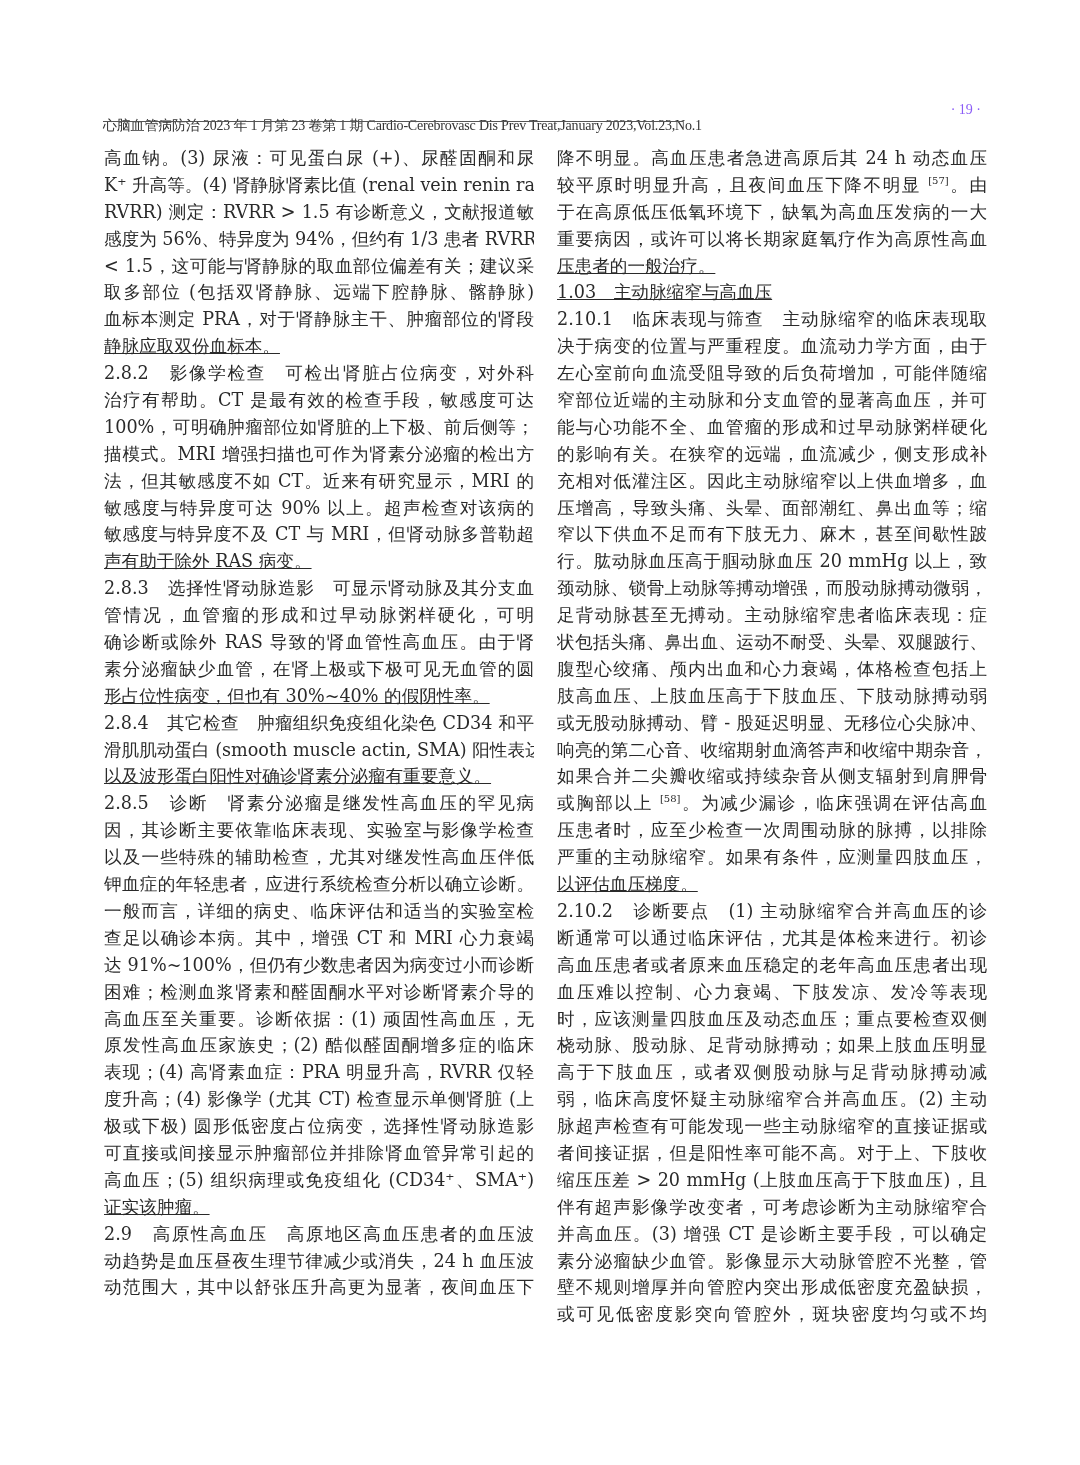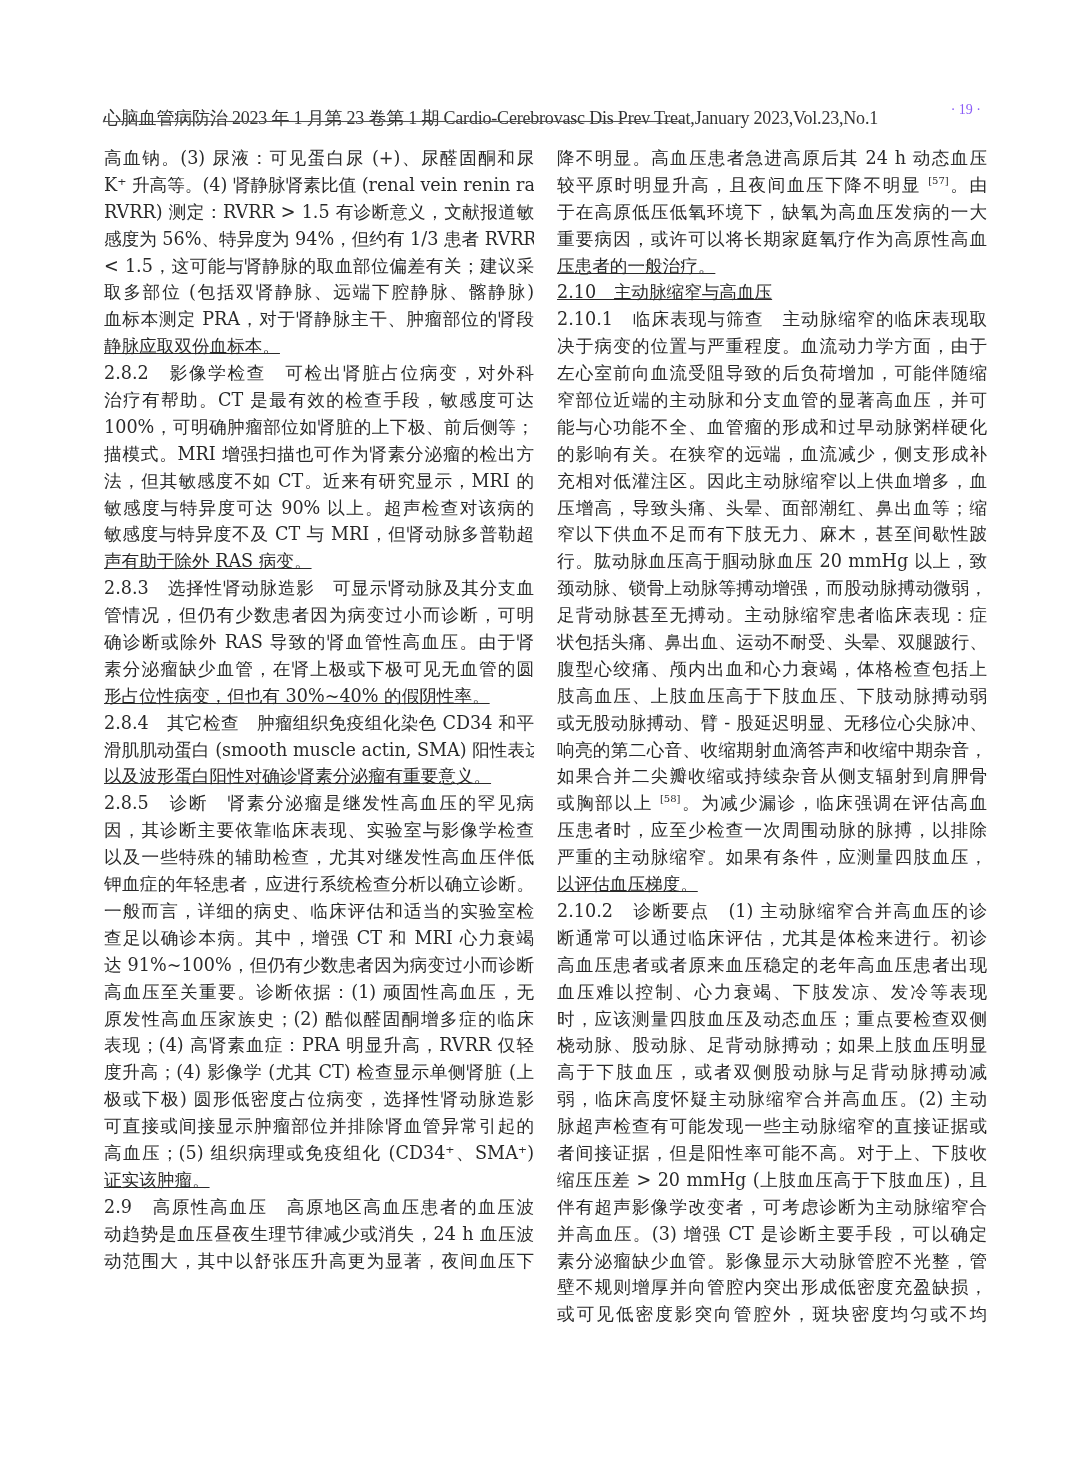--- a/index.html
+++ b/index.html
@@ -1,19 +1,19 @@
 <!DOCTYPE html>
 <html><head>
 <meta charset="utf-8">
 <style>
   html, body { margin: 0; padding: 0; background: #ffffff; }
   body { width: 1080px; height: 1465px; position: relative; overflow: hidden;
          font-family: "DejaVu Serif", "Liberation Serif", serif; color: #2a2a2a; }
   .header { position: absolute; left: 103px; top: 101px; width: 878px; height: 22px; }
-  .header-left { position: absolute; left: 0; top: 8px; font-size: 18px; line-height: 18px;
+  .header-left { position: absolute; left: 0; top: 16px; font-size: 14px; line-height: 18px;
                  white-space: nowrap; color: #333; letter-spacing: -0.2px;
                  font-family: "Liberation Serif", "DejaVu Serif", serif; }
   .header-rule { position: absolute; left: 0; top: 20px; width: 580px; border-top: 1.5px solid #555; }
   .header-page { position: absolute; right: 0; top: 0; font-size: 14px; line-height: 18px; color: #8b5cf6;
                  font-family: "Liberation Serif", "DejaVu Serif", serif; }
   .col { position: absolute; top: 145px; width: 430px; }
   .col-left { left: 104px; }
   .col-right { left: 557px; }
   .line { height: 26.9px; line-height: 26.9px; font-size: 17.6px; white-space: nowrap;
           text-align: justify; text-align-last: justify; overflow: hidden; }
@@ -40,53 +40,54 @@
     <div class="line last">静脉应取双份血标本。</div>
     <div class="line">2.8.2　影像学检查　可检出肾脏占位病变，对外科</div>
     <div class="line">治疗有帮助。CT 是最有效的检查手段，敏感度可达</div>
     <div class="line">100%，可明确肿瘤部位如肾脏的上下极、前后侧等；</div>
     <div class="line">描模式。MRI 增强扫描也可作为肾素分泌瘤的检出方</div>
     <div class="line">法，但其敏感度不如 CT。近来有研究显示，MRI 的</div>
     <div class="line">敏感度与特异度可达 90% 以上。超声检查对该病的</div>
     <div class="line">敏感度与特异度不及 CT 与 MRI，但肾动脉多普勒超</div>
     <div class="line last">声有助于除外 RAS 病变。</div>
     <div class="line">2.8.3　选择性肾动脉造影　可显示肾动脉及其分支血</div>
-    <div class="line">管情况，但仍有少数患者因为病变过小而诊断，可明</div>
+    <div class="line">管情况，血管瘤的形成和过早动脉粥样硬化，可明</div>
     <div class="line">确诊断或除外 RAS 导致的肾血管性高血压。由于肾</div>
     <div class="line">素分泌瘤缺少血管，在肾上极或下极可见无血管的圆</div>
     <div class="line last">形占位性病变，但也有 30%~40% 的假阴性率。</div>
     <div class="line">2.8.4　其它检查　肿瘤组织免疫组化染色 CD34 和平</div>
     <div class="line">滑肌肌动蛋白 (smooth muscle actin, SMA) 阳性表达，</div>
     <div class="line last">以及波形蛋白阳性对确诊肾素分泌瘤有重要意义。</div>
     <div class="line">2.8.5　诊断　肾素分泌瘤是继发性高血压的罕见病</div>
     <div class="line">因，其诊断主要依靠临床表现、实验室与影像学检查</div>
     <div class="line">以及一些特殊的辅助检查，尤其对继发性高血压伴低</div>
     <div class="line">钾血症的年轻患者，应进行系统检查分析以确立诊断。</div>
     <div class="line">一般而言，详细的病史、临床评估和适当的实验室检</div>
     <div class="line">查足以确诊本病。其中，增强 CT 和 MRI 心力衰竭</div>
     <div class="line">达 91%~100%，但仍有少数患者因为病变过小而诊断</div>
+    <div class="line">困难；检测血浆肾素和醛固酮水平对诊断肾素介导的</div>
     <div class="line">高血压至关重要。诊断依据：(1) 顽固性高血压，无</div>
     <div class="line">原发性高血压家族史；(2) 酷似醛固酮增多症的临床</div>
     <div class="line">表现；(4) 高肾素血症：PRA 明显升高，RVRR 仅轻</div>
     <div class="line">度升高；(4) 影像学 (尤其 CT) 检查显示单侧肾脏 (上</div>
     <div class="line">极或下极) 圆形低密度占位病变，选择性肾动脉造影</div>
     <div class="line">可直接或间接显示肿瘤部位并排除肾血管异常引起的</div>
     <div class="line">高血压；(5) 组织病理或免疫组化 (CD34⁺、SMA⁺)</div>
     <div class="line last">证实该肿瘤。</div>
     <div class="line">2.9　高原性高血压　高原地区高血压患者的血压波</div>
     <div class="line">动趋势是血压昼夜生理节律减少或消失，24 h 血压波</div>
     <div class="line">动范围大，其中以舒张压升高更为显著，夜间血压下</div>
   </div>
 <div class="col col-right" id="col-right">
     <div class="line">降不明显。高血压患者急进高原后其 24 h 动态血压</div>
     <div class="line">较平原时明显升高，且夜间血压下降不明显 <sup>[57]</sup>。由</div>
     <div class="line">于在高原低压低氧环境下，缺氧为高血压发病的一大</div>
     <div class="line">重要病因，或许可以将长期家庭氧疗作为高原性高血</div>
     <div class="line last">压患者的一般治疗。</div>
-    <div class="line last">2.10　主动脉缩窄与高血压</div>
+    <div class="line last">1.03　主动脉缩窄与高血压</div>
     <div class="line">2.10.1　临床表现与筛查　主动脉缩窄的临床表现取</div>
     <div class="line">决于病变的位置与严重程度。血流动力学方面，由于</div>
     <div class="line">左心室前向血流受阻导致的后负荷增加，可能伴随缩</div>
     <div class="line">窄部位近端的主动脉和分支血管的显著高血压，并可</div>
     <div class="line">能与心功能不全、血管瘤的形成和过早动脉粥样硬化</div>
     <div class="line">的影响有关。在狭窄的远端，血流减少，侧支形成补</div>
     <div class="line">充相对低灌注区。因此主动脉缩窄以上供血增多，血</div>
     <div class="line">压增高，导致头痛、头晕、面部潮红、鼻出血等；缩</div>
     <div class="line">窄以下供血不足而有下肢无力、麻木，甚至间歇性跛</div>
     <div class="line">行。肱动脉血压高于腘动脉血压 20 mmHg 以上，致</div>

